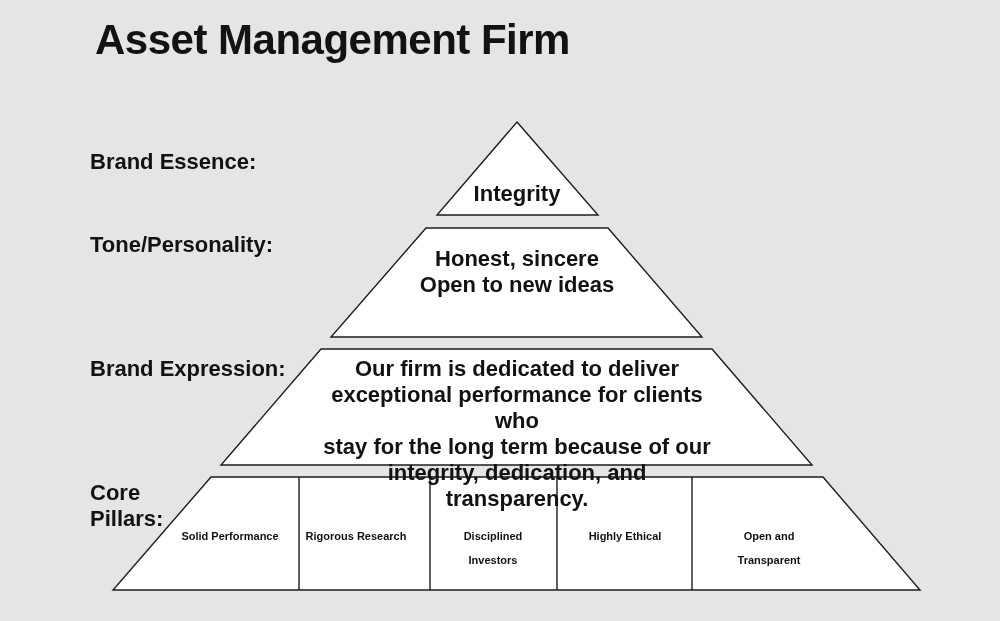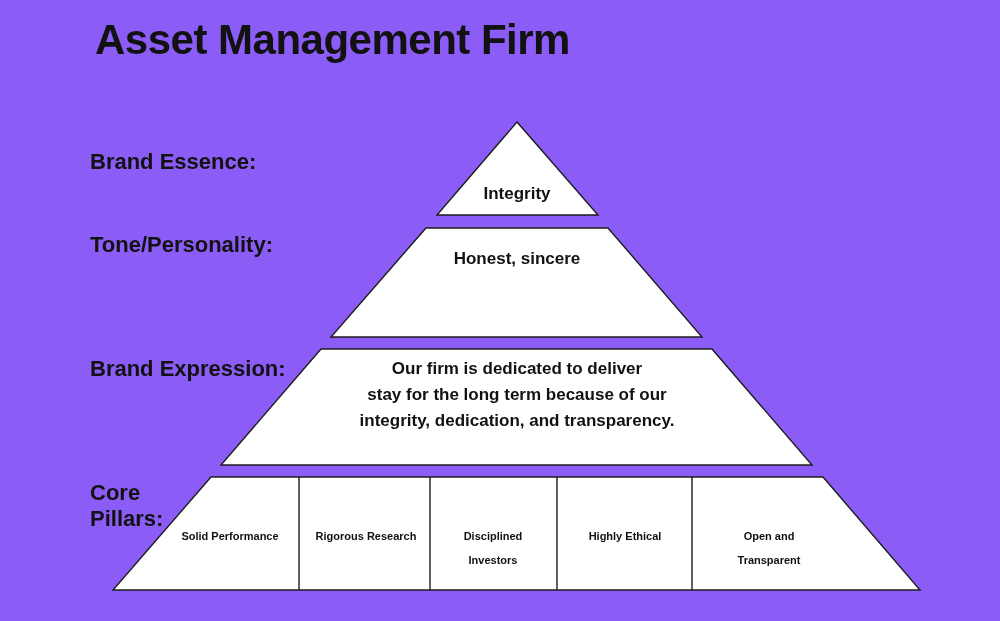--- a/index.html
+++ b/index.html
@@ -4,21 +4,21 @@
 <style>
   html, body {
     margin: 0;
     padding: 0;
     background: #ffffff;
   }
   .canvas {
     position: relative;
     width: 1000px;
     height: 621px;
-    background: #8b5cf6;
+    background: #e5e5e5;
     font-family: "Liberation Sans", sans-serif;
     color: #121212;
     overflow: hidden;
   }
   .page-title {
     position: absolute;
     left: 95px;
     top: 16px;
     margin: 0;
     font-size: 42px;
@@ -50,21 +50,21 @@
   }
   .pyramid-svg .divider {
     stroke: #1c1c1c;
     stroke-width: 1.4;
   }
   .tier-text {
     position: absolute;
     text-align: center;
     font-weight: bold;
     color: #121212;
-    font-size: 17px;
+    font-size: 22px;
     line-height: 26px;
   }
   .tier-text.essence-text {
     left: 447px; top: 184px; width: 140px; line-height: 20px;
   }
   .tier-text.tone-text {
     left: 387px; top: 246px; width: 260px;
   }
   .tier-text.expression-text {
     left: 317px; top: 356px; width: 400px;
@@ -72,21 +72,21 @@
   .pillar-cell {
     position: absolute;
     top: 524px;
     text-align: center;
     font-weight: bold;
     font-size: 11px;
     line-height: 24px;
     color: #121212;
   }
   .pillar-cell.c0 { left: 175px; width: 110px; }
-  .pillar-cell.c1 { left: 311px; width: 110px; }
+  .pillar-cell.c1 { left: 301px; width: 110px; }
   .pillar-cell.c2 { left: 443px; width: 100px; }
   .pillar-cell.c3 { left: 585px; width: 80px;  }
   .pillar-cell.c4 { left: 714px; width: 110px; }
 </style>
 </head>
 <body>
 
 <div class="canvas">
 
   <h1 class="page-title">Asset Management Firm</h1>
@@ -109,24 +109,26 @@
     <line class="divider" x1="299" y1="477" x2="299" y2="590"></line>
     <line class="divider" x1="430" y1="477" x2="430" y2="590"></line>
     <line class="divider" x1="557" y1="477" x2="557" y2="590"></line>
     <line class="divider" x1="692" y1="477" x2="692" y2="590"></line>
   </svg>
 
   <div class="tier-text essence-text">Integrity</div>
 
   <div class="tier-text tone-text">
     <div>Honest, sincere</div>
+    <div>Open to new ideas</div>
   </div>
 
   <div class="tier-text expression-text">
     <div>Our firm is dedicated to deliver</div>
+    <div>exceptional performance for clients who</div>
     <div>stay for the long term because of our</div>
     <div>integrity, dedication, and transparency.</div>
   </div>
 
   <div class="pillar-cell c0">Solid Performance</div>
   <div class="pillar-cell c1">Rigorous Research</div>
   <div class="pillar-cell c2">Disciplined Investors</div>
   <div class="pillar-cell c3">Highly Ethical</div>
   <div class="pillar-cell c4">Open and Transparent</div>
 

